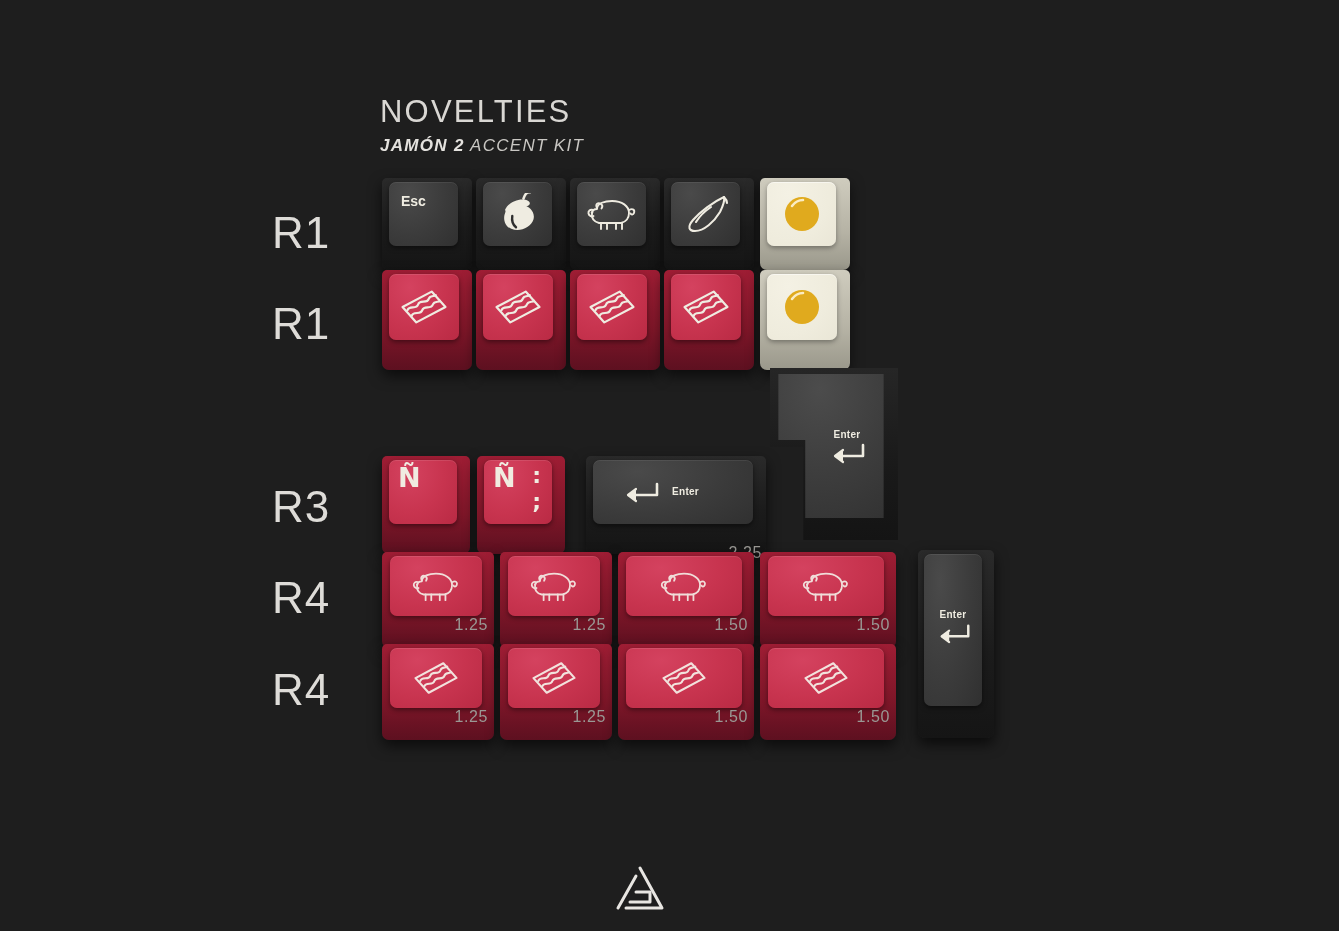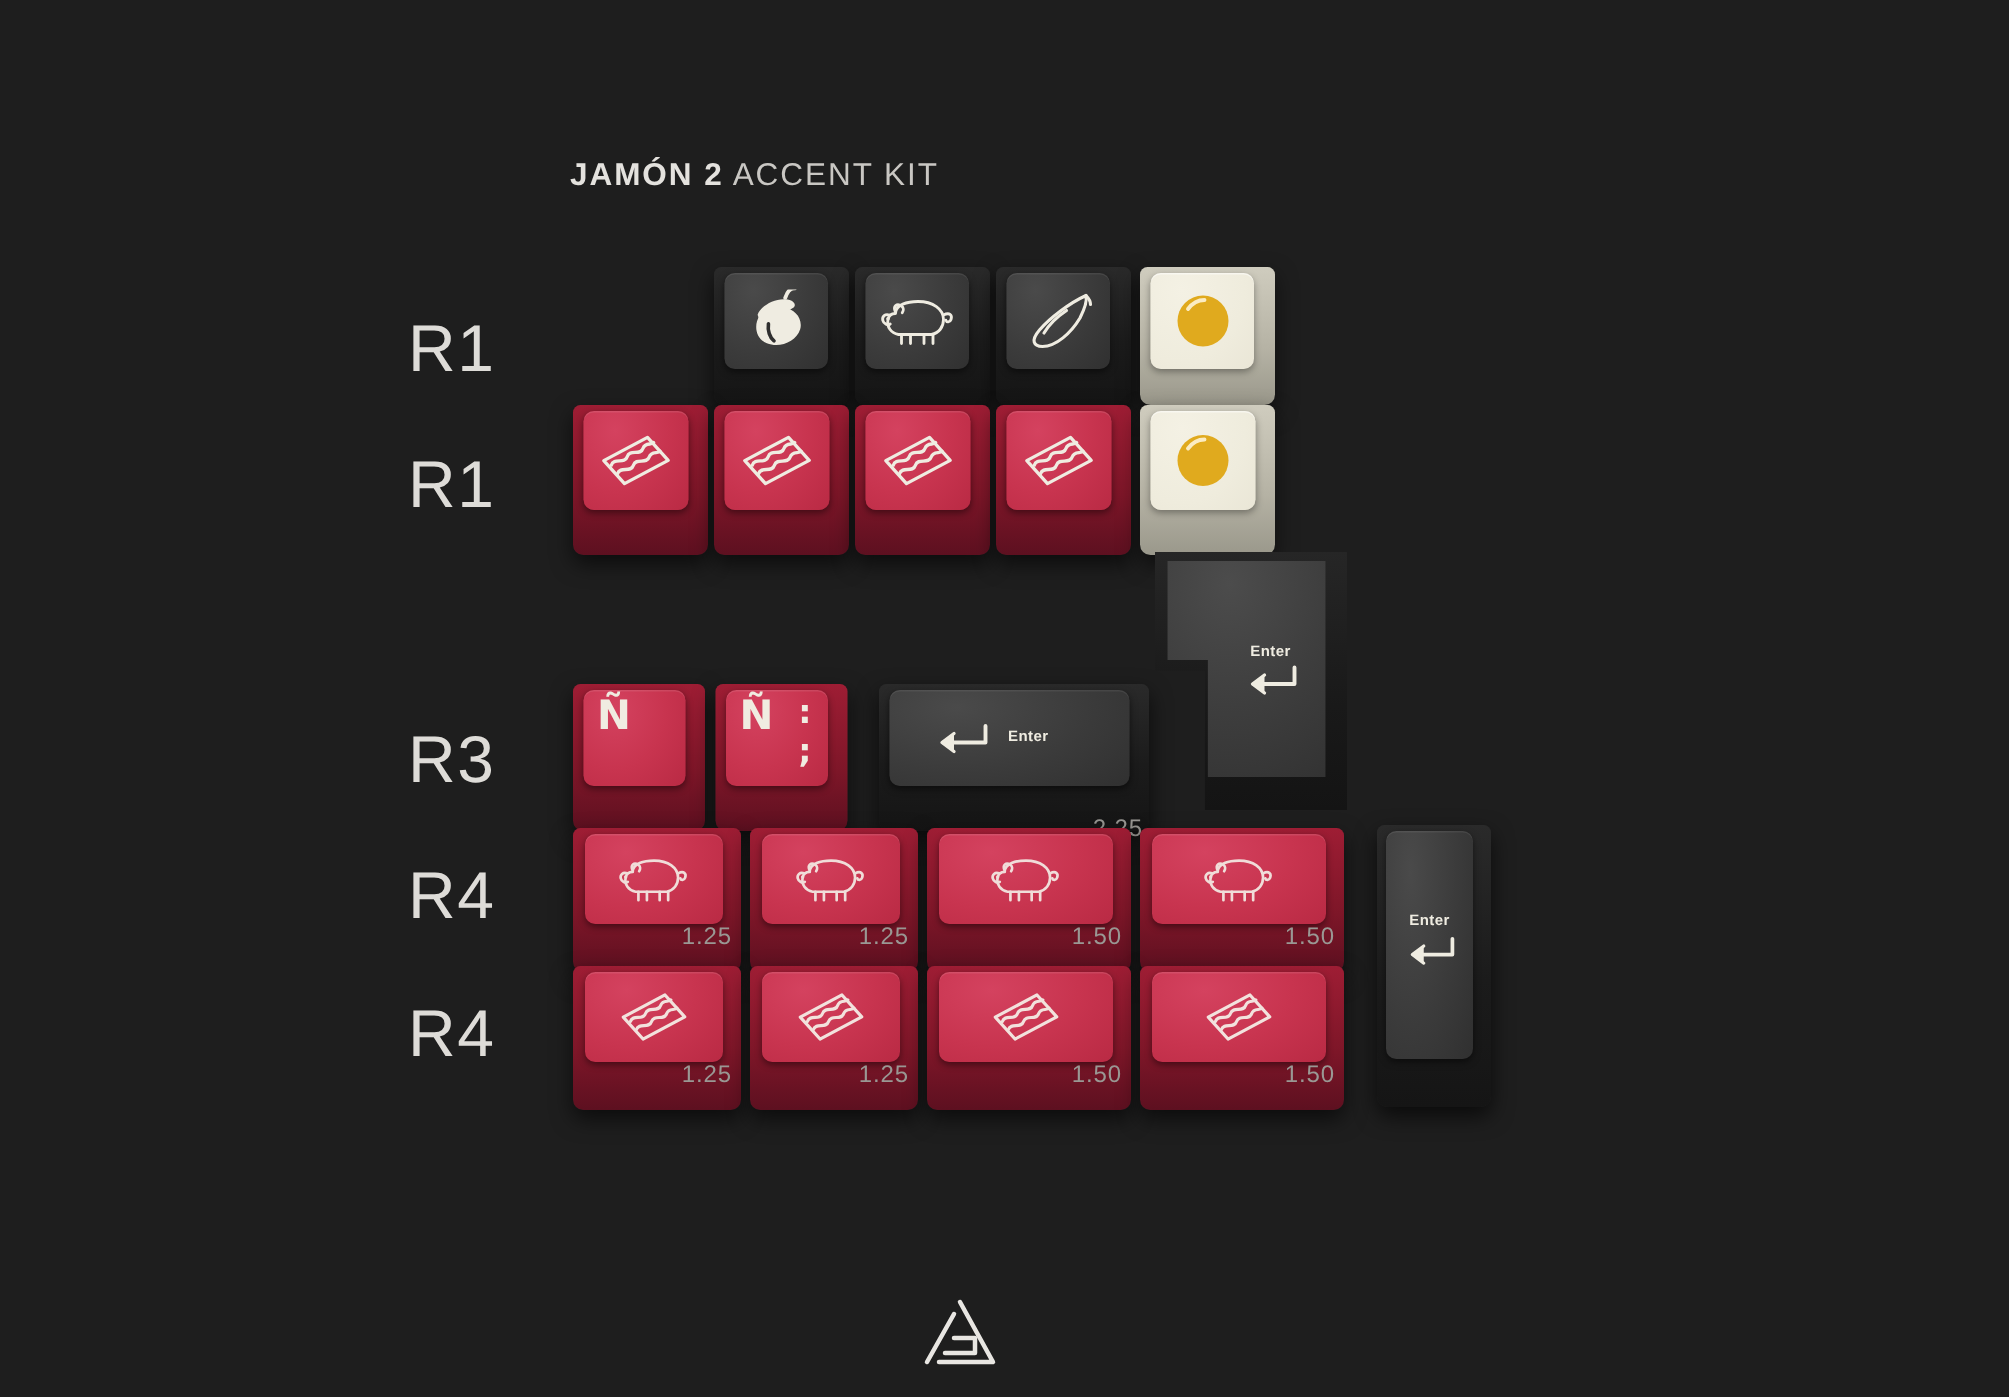--- a/index.html
+++ b/index.html
@@ -14,22 +14,23 @@
   }
   .stage{position:absolute;inset:0;}
 
   
   .header{position:absolute;left:380px;top:96px;}
   .title{
     font-size:31px;letter-spacing:2.2px;font-weight:400;
     color:#d9d7d3;line-height:1.0;
   }
   .subtitle{
-    margin-top:9px;font-size:21px;letter-spacing:1.3px;color:#c9c7c3;
+    margin-top:9px;font-size:17px;letter-spacing:1.3px;color:#c9c7c3;
     white-space:nowrap;
+    font-style:italic;
   }
   .subtitle .strong{font-weight:700;color:#e4e2de;}
 
   
   .rowlabel{
     position:absolute;
     font-size:44px;font-weight:300;letter-spacing:1px;
     color:#dedcd8;
   }
 
@@ -115,31 +116,38 @@
 
   
   .logo{position:absolute;left:612px;top:862px;width:56px;height:52px;}
 </style>
 </head>
 <body>
 
 <div class="stage">
 
   <div class="header">
+    <div class="title">NOVELTIES</div>
     <div class="subtitle">
       <span class="strong">JAMÓN 2</span><span> ACCENT KIT</span>
     </div>
   </div>
 
   <div class="rowlabel" style="left:272px;top:208px;">R1</div>
   <div class="rowlabel" style="left:272px;top:299px;">R1</div>
   <div class="rowlabel" style="left:272px;top:482px;">R3</div>
   <div class="rowlabel" style="left:272px;top:573px;">R4</div>
   <div class="rowlabel" style="left:272px;top:665px;">R4</div>
 
+  <div class="cap dark" style="left:382px;top:178px;width:90px;height:92px;">
+    <div class="body"></div>
+    <div class="top" style="left:7px;top:4px;width:69px;height:64px;">
+      <div class="esc-text">Esc</div>
+    </div>
+  </div>
 
   <div class="cap dark" style="left:476px;top:178px;width:90px;height:92px;">
     <div class="body"></div>
     <div class="top" style="left:7px;top:4px;width:69px;height:64px;">
       <div class="legend">
         <svg width="46" height="42" viewBox="0 0 46 42">
           <g transform="rotate(-18 23 21)">
             <path d="M13 14 C7 19 6 28 12 33 C19 39 31 38 36 31 C40 25 37 17 30 14 Z" fill="#efece1"></path>
             <path d="M12 13 C16 8 26 6 33 9 C38 11 39 15 36 16 C29 18 18 18 12 16 Z" fill="#efece1"></path>
             <path d="M33 8 C36 4 39 3 41 4" stroke="#efece1" stroke-width="2.6" fill="none" stroke-linecap="round"></path>

